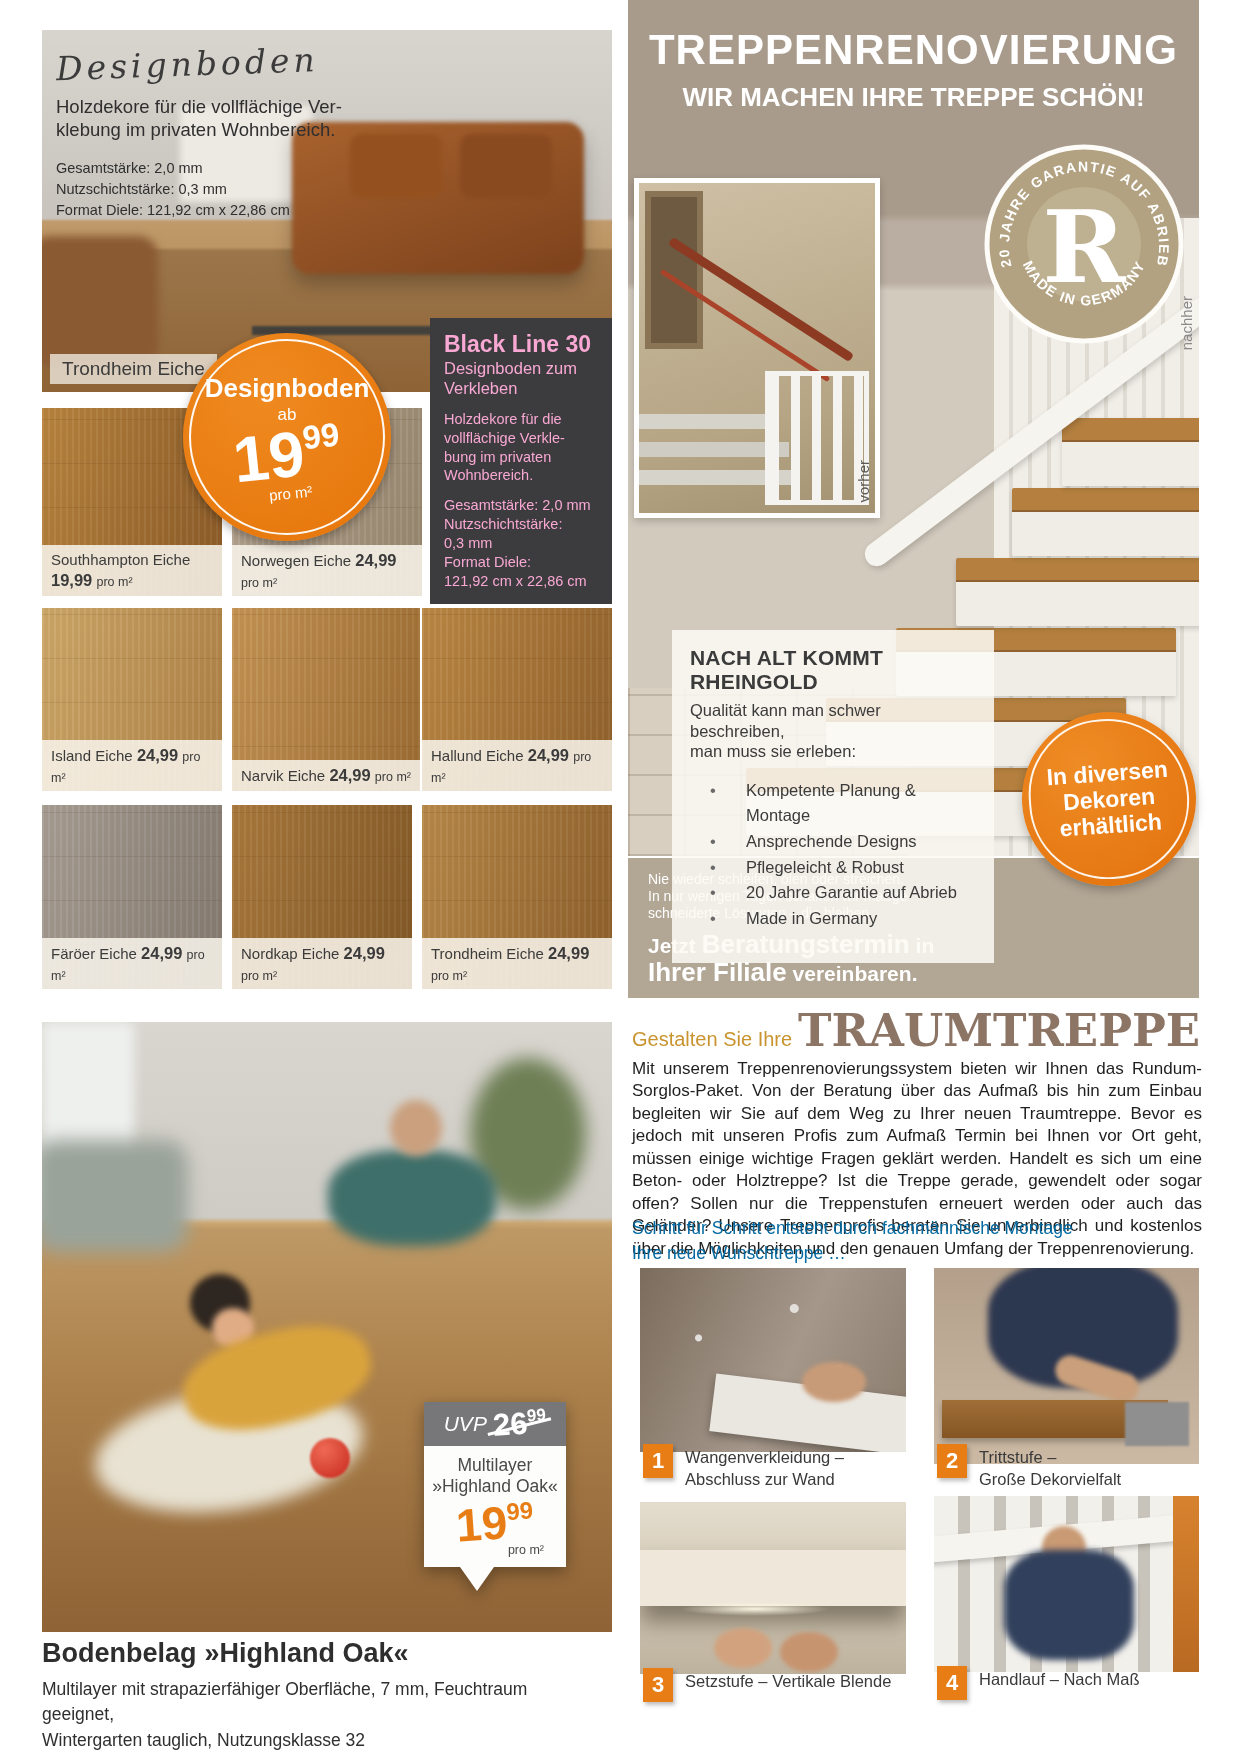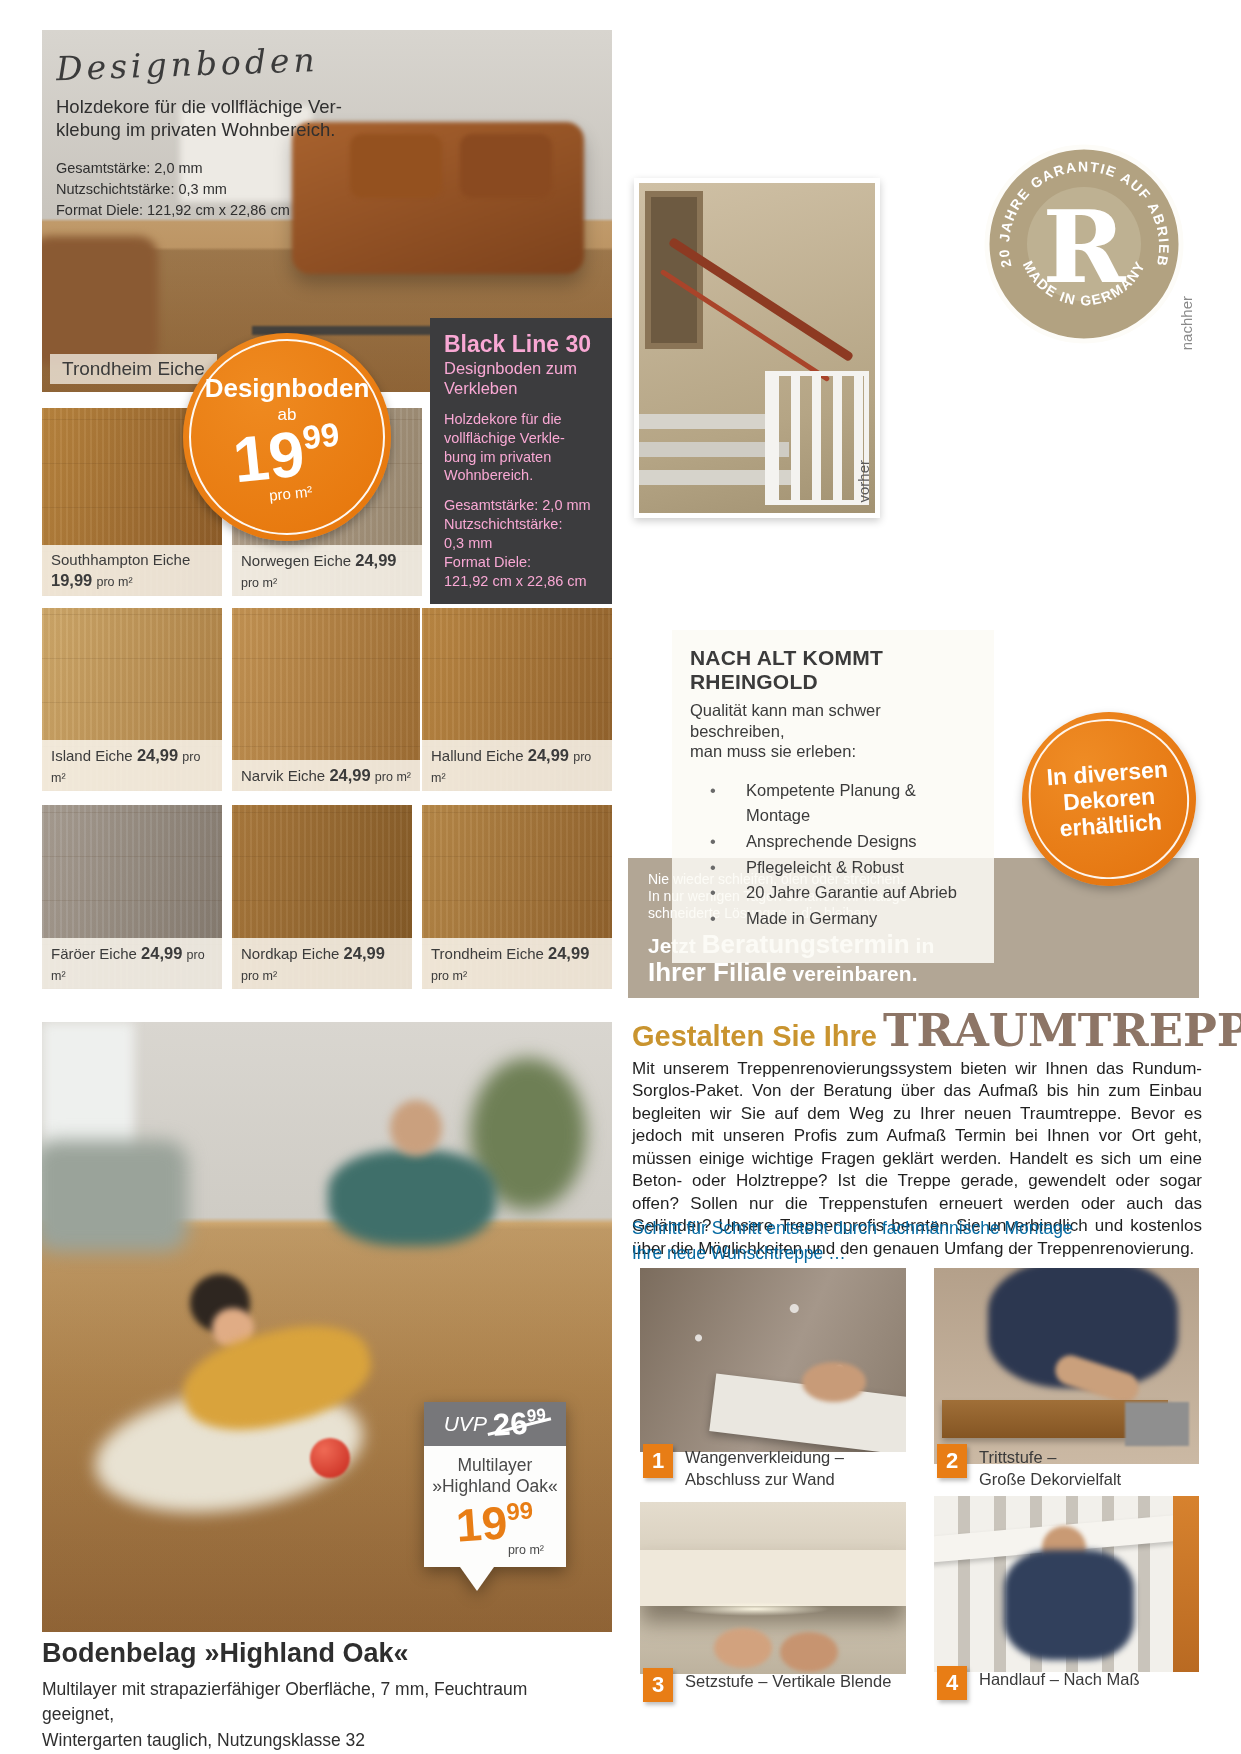--- a/index.html
+++ b/index.html
@@ -154,21 +154,21 @@
 
   #dekore-badge{left:1022px;top:712px;width:174px;height:174px;border-radius:50%;z-index:7;
     background:radial-gradient(circle at 36% 30%,#ef8c25,#e2700b);transform:rotate(-4deg);
     text-align:center;color:#fff;box-shadow:0 4px 10px rgba(0,0,0,.25);}
   #dekore-badge::before{content:"";position:absolute;inset:7px;border:2.5px solid rgba(255,255,255,.92);
     border-radius:48% 52% 50% 50%;}
   .dk-line{font-weight:bold;font-size:23px;line-height:1.13;}
   .dk-wrap{padding-top:48px;}
 
   #dream-title{left:632px;top:1004px;width:570px;white-space:nowrap;}
-  .dt-accent{font-size:29px;font-weight:bold;color:#c9942f;}
+  .dt-accent{font-size:20px;font-weight:normal;color:#c9942f;}
   .dt-main{font-family:"DejaVu Serif",serif;font-weight:bold;font-size:45px;color:#8d7566;letter-spacing:0;margin-left:6px;}
   #dream-body{left:632px;top:1058px;width:570px;font-size:17px;line-height:1.32;color:#1f1f1f;text-align:justify;}
   #dream-note{left:632px;top:1216px;width:570px;font-size:17.5px;line-height:1.4;color:#0369a1;}
 
   .steppic{position:absolute;overflow:hidden;}
   #sp1{left:640px;top:1268px;width:266px;height:184px;
     background:
       radial-gradient(circle at 22% 38%, rgba(255,255,255,.75) 0 3px, transparent 4px),
       radial-gradient(circle at 58% 22%, rgba(255,255,255,.7) 0 4px, transparent 5px),
       radial-gradient(circle at 40% 70%, rgba(255,255,255,.6) 0 3px, transparent 4px),
@@ -335,20 +335,33 @@
     </div>
     <div class="tag-pointer"></div>
   </div>
 
   <div id="bodenbelag" class="abs">
     <h2><span>Bodenbelag</span><span class="nm">»Highland Oak«</span></h2>
     <div class="prod-desc pre">Multilayer mit strapazierfähiger Oberfläche, 7 mm, Feuchtraum geeignet,
 Wintergarten tauglich, Nutzungsklasse 32</div>
   </div>
 
+  <div id="stairphoto" class="photo">
+    <i class="d panel"></i>
+    <i class="d tilefloor"></i>
+    <i class="d step" style="left:118px;top:768px;width:330px;"></i>
+    <i class="d step" style="left:198px;top:698px;width:300px;"></i>
+    <i class="d step" style="left:268px;top:628px;width:280px;"></i>
+    <i class="d step" style="left:328px;top:558px;width:260px;"></i>
+    <i class="d step" style="left:384px;top:488px;width:240px;"></i>
+    <i class="d step" style="left:434px;top:418px;width:220px;"></i>
+    <i class="d rail"></i>
+    <div id="treppen-title" class="abs">TREPPENRENOVIERUNG</div>
+    <div id="treppen-sub" class="abs">WIR MACHEN IHRE TREPPE SCHÖN!</div>
+  </div>
 
   <svg id="badge" viewBox="0 0 204 204">
     <circle cx="102" cy="102" r="97" fill="#b2a281" stroke="#fdfcf8" stroke-width="5"></circle>
     <circle cx="102" cy="102" r="57" fill="#beb192"></circle>
     <defs>
       <path id="arcT" d="M 36,140 A 75,75 0 1 1 168,140"></path>
       <path id="arcB" d="M 40,120 A 66,66 0 0 0 164,120"></path>
     </defs>
     <text class="arc-text"><textPath href="#arcT" startOffset="50%" text-anchor="middle">20 JAHRE GARANTIE AUF ABRIEB</textPath></text>
     <text class="arc-text"><textPath href="#arcB" startOffset="50%" text-anchor="middle">MADE IN GERMANY</textPath></text>

